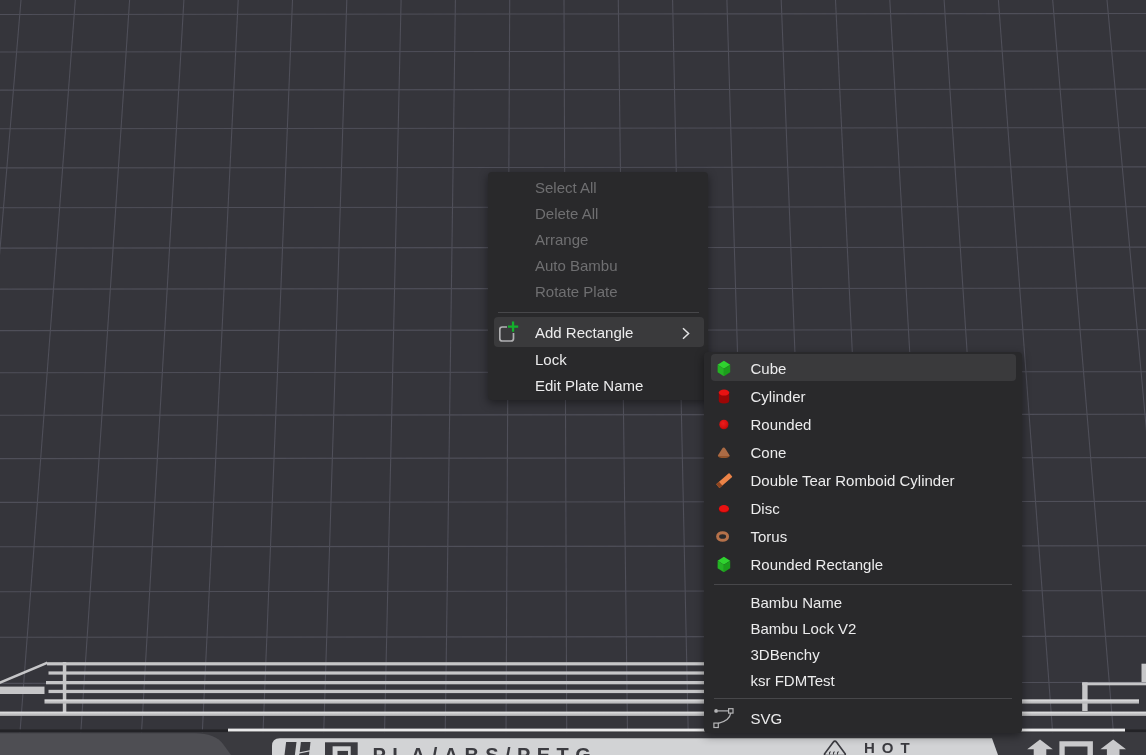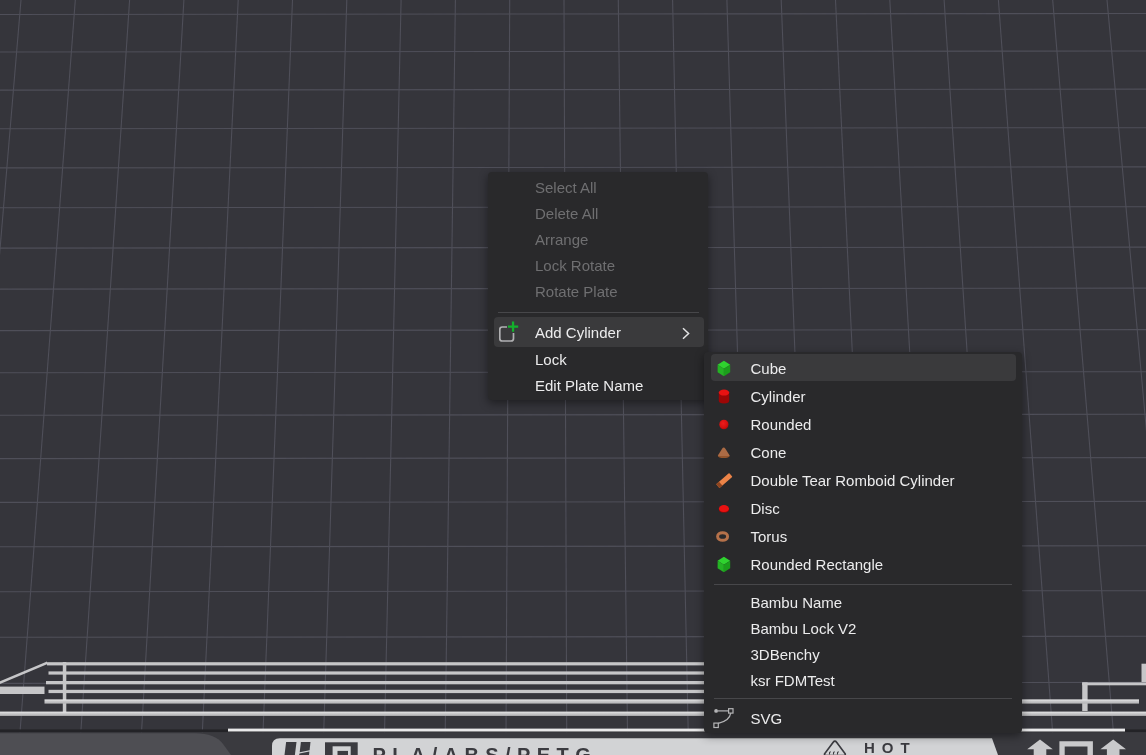--- a/index.html
+++ b/index.html
@@ -109,25 +109,25 @@
     <polygon points="1040,739.5 1052.8,749.3 1046.3,749.3 1046.3,755 1033.7,755 1033.7,749.3 1027.2,749.3"></polygon>
     <path d="M 1059.4 741.2 L 1092.9 741.2 L 1092.9 755 L 1087.5 755 L 1087.5 746.6 L 1064.7 746.6 L 1064.7 755 L 1059.4 755 Z"></path>
     <polygon points="1113.2,739.5 1126,749.3 1119.5,749.3 1119.5,755 1106.9,755 1106.9,749.3 1100.4,749.3"></polygon>
   </g>
 </svg>
 
 <div class="menu" id="m1" style="left:488px; top:172px; width:220px; height:228px;">
   <div class="mi dis" style="top:6.5px;">Select All</div>
   <div class="mi dis" style="top:32.5px;">Delete All</div>
   <div class="mi dis" style="top:58.5px;">Arrange</div>
-  <div class="mi dis" style="top:84.5px;">Lock Rotate</div>
+  <div class="mi dis" style="top:84.5px;">Auto Bambu</div>
   <div class="mi dis" style="top:110.5px;">Rotate Plate</div>
   <div class="sep" style="left:10px; top:139.5px; width:201px;"></div>
   <div class="hl" style="left:6px; top:145px; width:210px; height:30px;"></div>
-  <div class="mi" style="top:151.5px;">Add Cylinder</div>
+  <div class="mi" style="top:151.5px;">Add Rectangle</div>
   <svg style="position:absolute; left:11px; top:148px;" width="26" height="24" viewBox="0 0 26 24">
     <path d="M 8 7 L 3.3 7 Q 0.8 7 0.8 9.5 L 0.8 18.5 Q 0.8 21 3.3 21 L 12 21 Q 14.5 21 14.5 18.5 L 14.5 13" fill="none" stroke="#b0b0b2" stroke-width="1.7"></path>
     <path d="M 14.05 1.5 L 14.05 11.8 M 8.9 6.65 L 19.2 6.65" stroke="#13b12c" stroke-width="2.3" fill="none"></path>
   </svg>
   <svg style="position:absolute; left:192px; top:155px;" width="12" height="14" viewBox="0 0 12 14">
     <path d="M 3 1.2 L 8.6 6.5 L 3 11.8" fill="none" stroke="#e4e4e5" stroke-width="1.5"></path>
   </svg>
   <div class="mi" style="top:178.5px;">Lock</div>
   <div class="mi" style="top:204.5px;">Edit Plate Name</div>
 </div>

